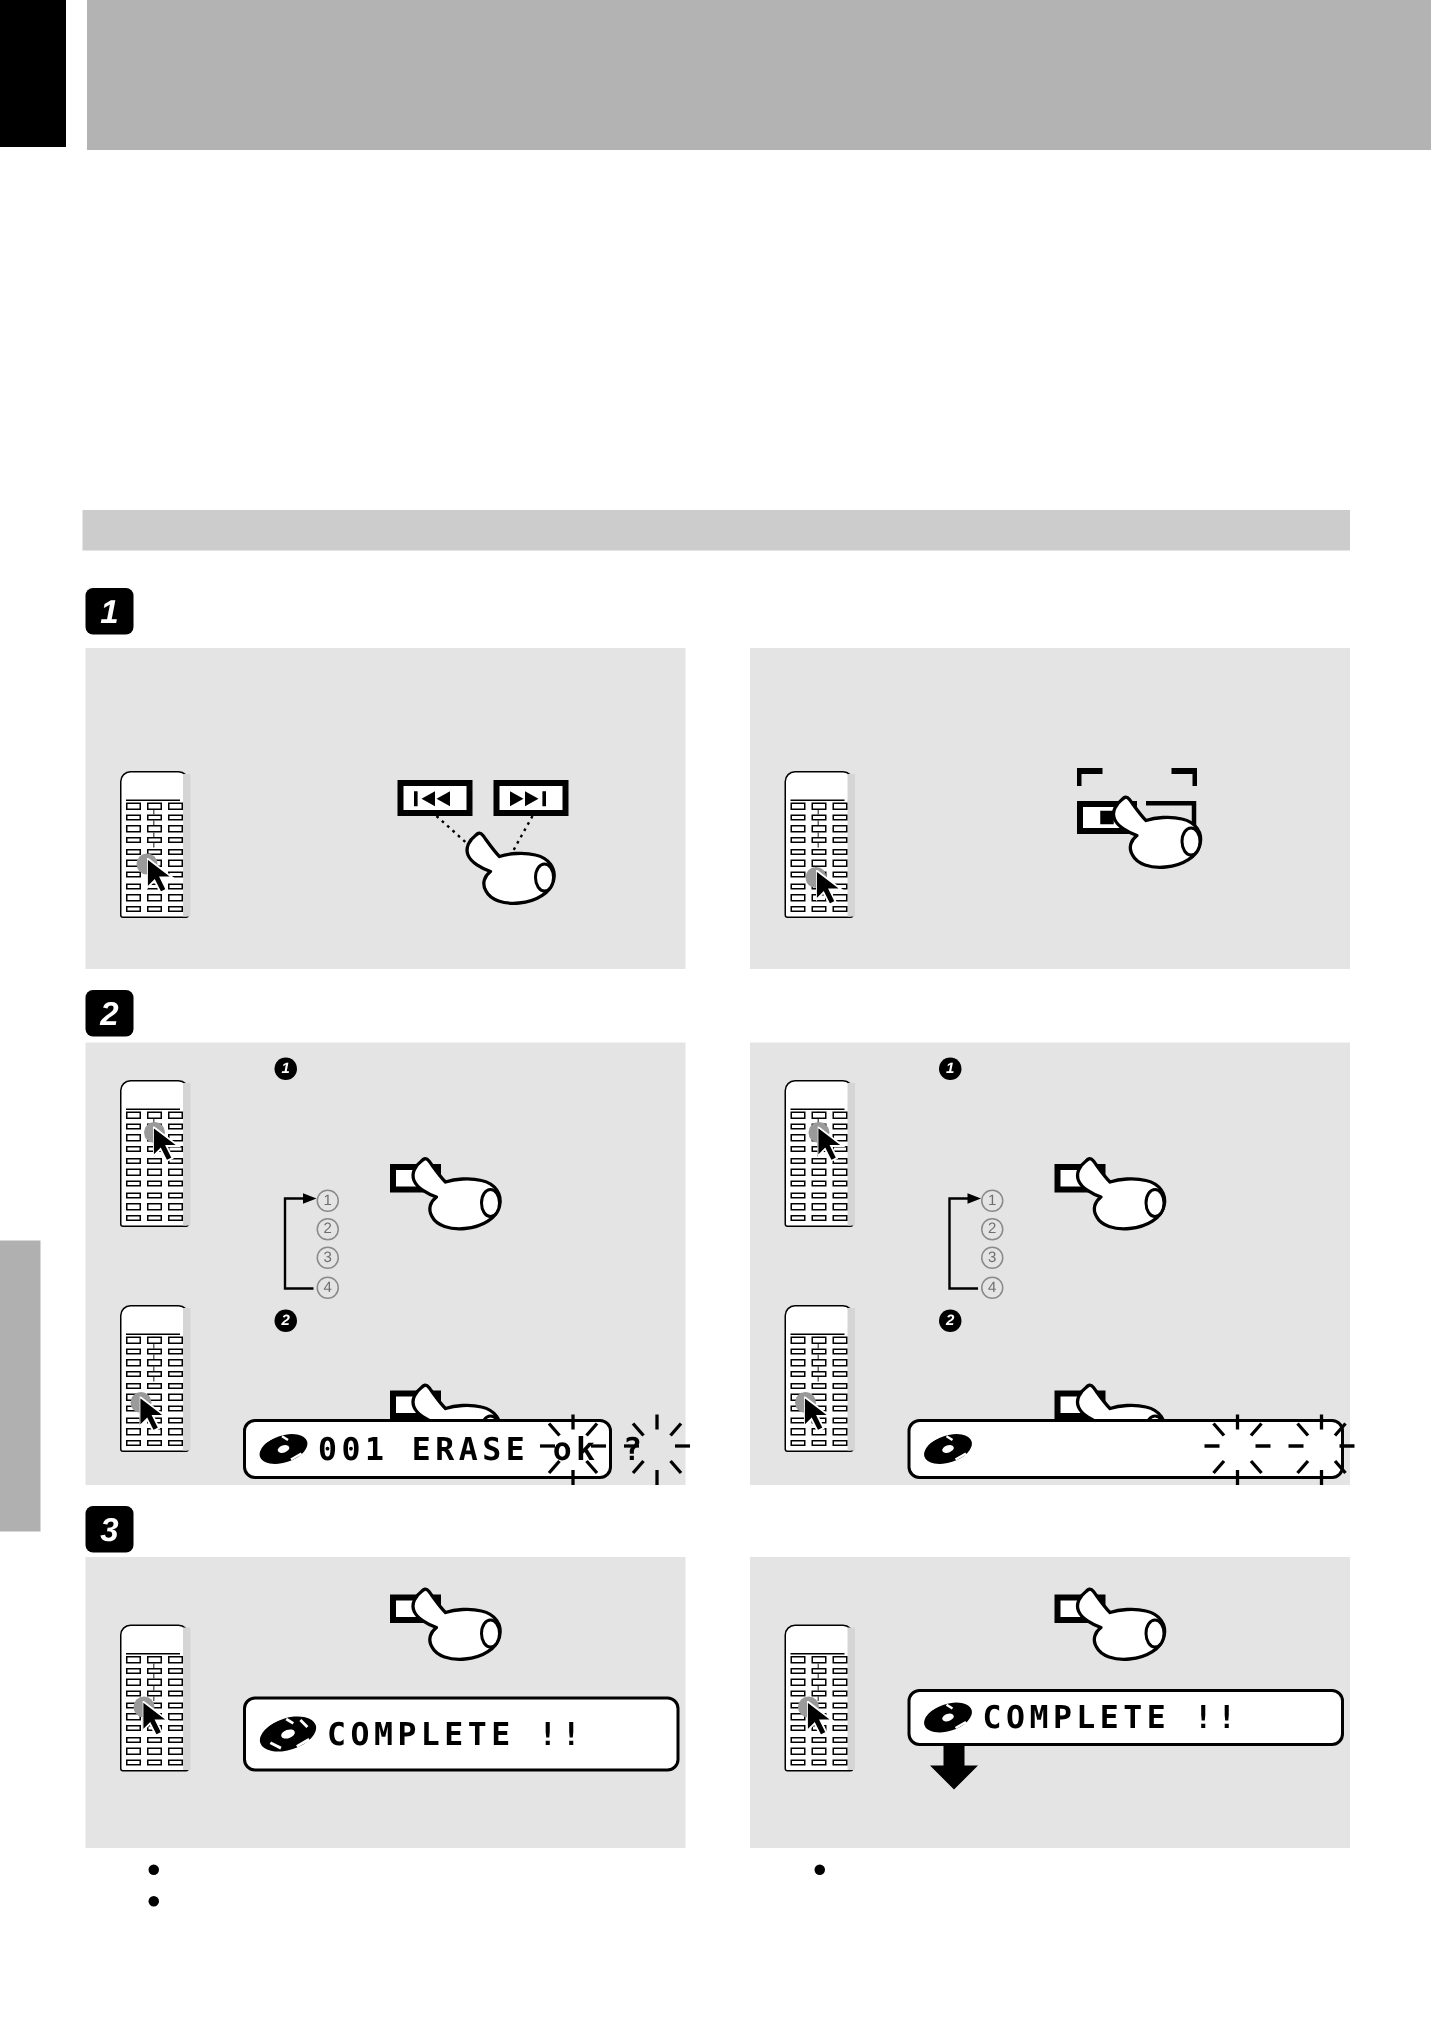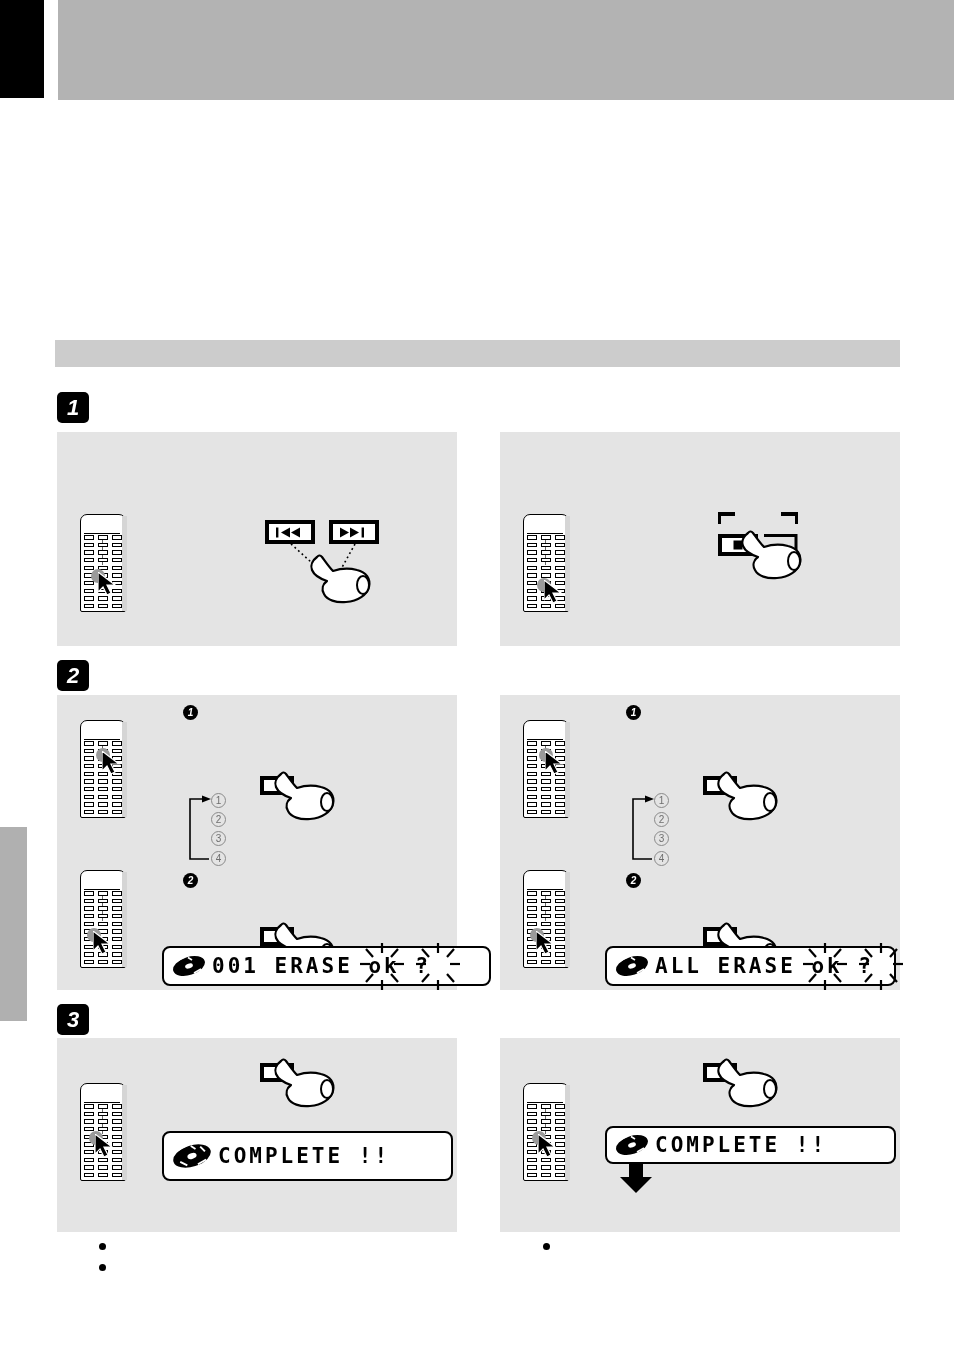--- a/index.html
+++ b/index.html
@@ -513,21 +513,21 @@
     <div class="chip-blank" style="left:203px;top:232px;width:34px;height:19px;">
         <i class="hole"></i>
       </div>
     <svg class="hand" style="left:212px;top:227px;" width="70" height="52" viewBox="0 0 70 52">
       <path d="M12,3 C8,6 5,11 7,16 C9,21 16,25 22,27 C18,30 16,35 19,40
                C22,46 31,49 41,48 C53,47 62,41 64,33 C66,25 61,18 52,16
                C44,14 34,15 28,17 C24,13 20,7 17,3 C15,0.5 13.5,1.5 12,3 Z" fill="#fff" stroke="#000" stroke-width="2.2" stroke-linejoin="round"></path>
       <ellipse cx="58" cy="31" rx="6" ry="9" fill="#fff" stroke="#000" stroke-width="2"></ellipse>
     </svg>
 
-    <div class="lcd" style="left:105px;top:251px;width:329px;height:40px;">
+    <div class="lcd" style="left:105px;top:251px;width:246px;height:40px;">
       <svg class="disc" width="34" height="24" viewBox="0 0 34 24">
         <ellipse cx="17" cy="12" rx="16.5" ry="9" transform="rotate(-18 17 12)" fill="#000"></ellipse>
         <ellipse cx="17" cy="12" rx="4" ry="2.4" transform="rotate(-18 17 12)" fill="#fff"></ellipse>
         <path d="M5,7 L12,3" stroke="#fff" stroke-width="1.6"></path>
         <path d="M22,19 L29,15" stroke="#fff" stroke-width="1.6"></path>
         <path d="M16,3.5 L20,6" stroke="#fff" stroke-width="1.6"></path>
       </svg>
       <span class="txt">001 ERASE ok ?</span>
       <svg class="flash" style="left:190px;top:-8px;" width="110" height="56" viewBox="0 0 110 56">
         <g stroke="#000" stroke-width="2.2" fill="none">
@@ -716,21 +716,20 @@
     </svg>
 
     <div class="lcd" style="left:105px;top:251px;width:291px;height:40px;">
       <svg class="disc" width="34" height="24" viewBox="0 0 34 24">
         <ellipse cx="17" cy="12" rx="16.5" ry="9" transform="rotate(-18 17 12)" fill="#000"></ellipse>
         <ellipse cx="17" cy="12" rx="4" ry="2.4" transform="rotate(-18 17 12)" fill="#fff"></ellipse>
         <path d="M5,7 L12,3" stroke="#fff" stroke-width="1.6"></path>
         <path d="M22,19 L29,15" stroke="#fff" stroke-width="1.6"></path>
         <path d="M16,3.5 L20,6" stroke="#fff" stroke-width="1.6"></path>
       </svg>
-      <span class="txt">ALL ERASE ok ?</span>
       <svg class="flash" style="left:190px;top:-8px;" width="110" height="56" viewBox="0 0 110 56">
         <g stroke="#000" stroke-width="2.2" fill="none">
           <path d="M28,3 L28,13"></path>
             <path d="M12,9 L19,17"></path>
             <path d="M6,24 L16,24"></path>
           <path d="M12,42 L19,34"></path>
             <path d="M28,50 L28,40"></path>
           <path d="M44,9 L37,17"></path>
             <path d="M50,24 L40,24"></path>
             <path d="M44,42 L37,34"></path>

